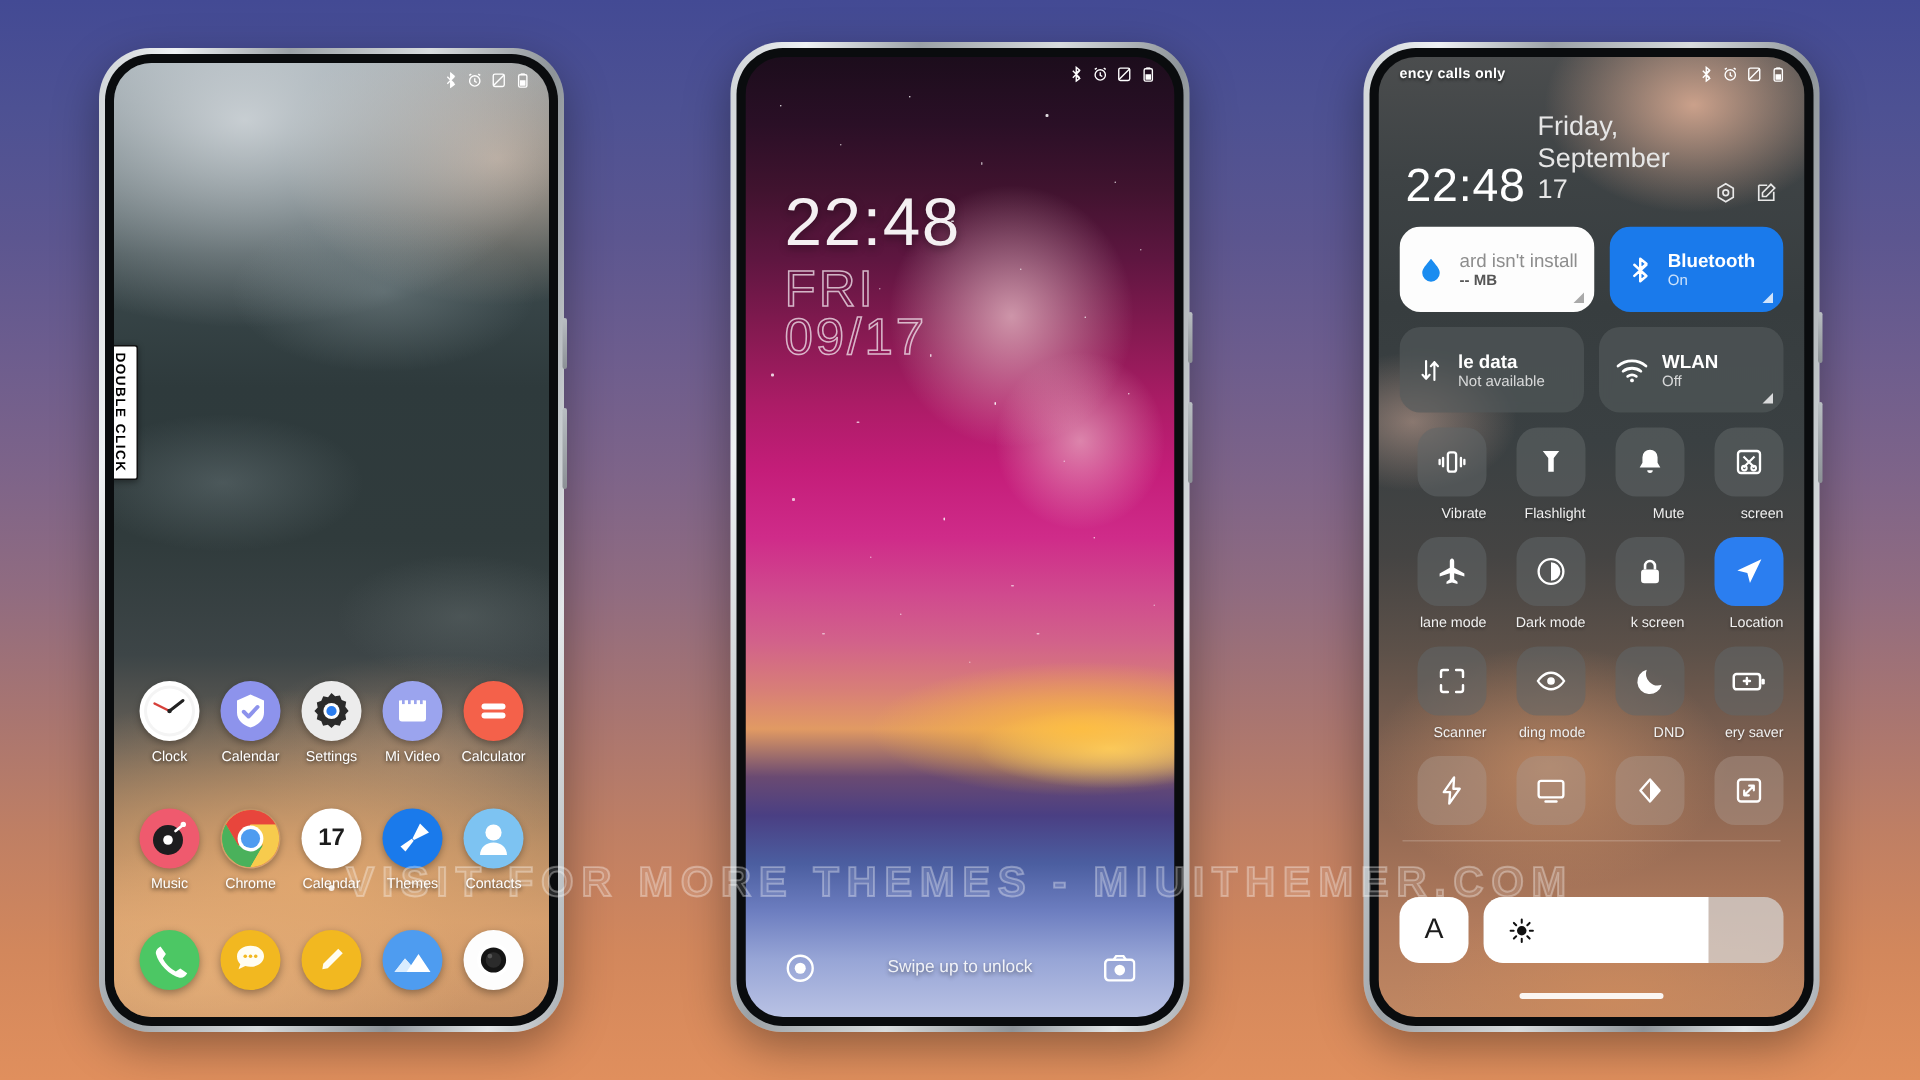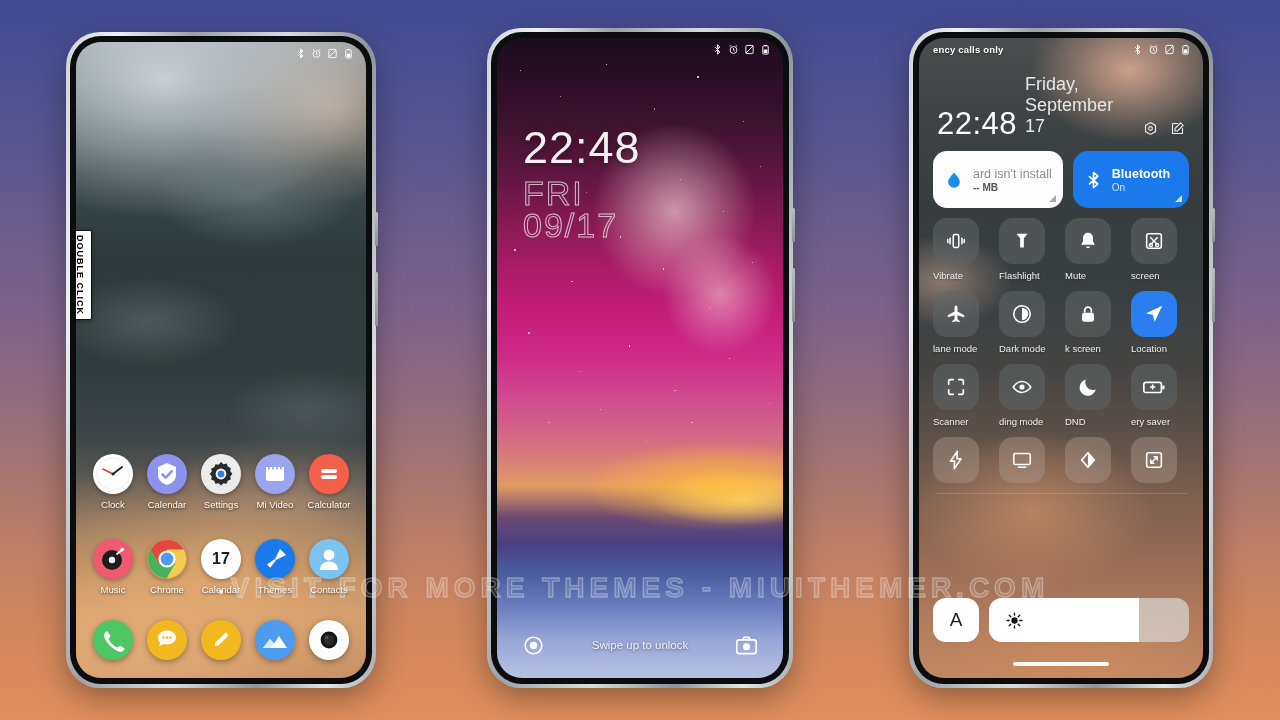--- a/index.html
+++ b/index.html
@@ -157,32 +157,32 @@
   .p3-date { font-size: 18px; color: #e6e6e6; padding-bottom: 2px; }
   .p3-hicons { margin-left: auto; display: flex; gap: 12px; padding-bottom: 3px; }
 
   .bigtiles { display: flex; gap: 10px; margin-bottom: 10px; }
   .bigtile {
     flex: 1; height: 57px; border-radius: 14px; position: relative;
     display: flex; align-items: center; gap: 9px; padding: 0 11px;
     background: rgba(84,90,92,.62); backdrop-filter: blur(4px);
   }
   .bigtile.white { background: #fdfdfd; }
-  .bigtile.blue { background: #1a7aeb; border-radius: 15px; }
+  .bigtile.blue { background: #1a7aeb; }
   .bt-txt { display: flex; flex-direction: column; gap: 1px; overflow: hidden; }
   .bt-title { font-size: 12.5px; font-weight: 600; color: #fff; white-space: nowrap; }
   .bigtile.white .bt-title { color: #8d8d8d; font-weight: 500; }
   .bt-sub { font-size: 10px; color: rgba(255,255,255,.78); white-space: nowrap; }
   .bigtile.white .bt-sub { color: #555; font-weight: bold; }
   .bt-corner { position: absolute; right: 7px; bottom: 6px; width: 0; height: 0;
     border-left: 7px solid transparent; border-bottom: 7px solid rgba(255,255,255,.8); }
   .bigtile.white .bt-corner { border-bottom-color: #a9a9a9; }
 
   .togglegrid { display: grid; grid-template-columns: repeat(4,1fr); gap: 10px 8px; }
-  .toggle { display: flex; flex-direction: column; align-items: flex-start; gap: 6px; }
+  .toggle { display: flex; flex-direction: column; align-items: flex-end; gap: 6px; }
   .tg-ic {
     width: 46px; height: 46px; border-radius: 14px;
     background: rgba(96,102,104,.55);
     display: flex; align-items: center; justify-content: center;
   }
   .tg-ic.on { background: #2b7ef0; }
   .tg-lb { font-size: 9.5px; color: #f0f0f0; white-space: nowrap; text-shadow: 0 1px 2px rgba(0,0,0,.4); }
   .divider { height: 1px; background: rgba(255,255,255,.18); margin: 10px 2px 0 2px; }
 
   .brightrow { position: absolute; left: 14px; right: 14px; bottom: 36px; display: flex; gap: 10px; align-items: center; }
@@ -533,20 +533,44 @@
                 <path d="M12 2.5l5.2 4.3-5.2 4.5V2.5zm0 10.2l5.2 4.4-5.2 4.4v-8.8zM7 7.6l10.2 9.3M17.2 7.6L7 16.9" stroke="#fff" stroke-width="2.1" fill="none" stroke-linecap="round" stroke-linejoin="round"></path>
               </svg>
             <div class="bt-txt">
               <div class="bt-title">Bluetooth</div>
               <div class="bt-sub">On</div>
             </div>
             <span class="bt-corner"></span>
           </div>
         </div>
 
+        <div class="bigtiles">
+          <div class="bigtile">
+            <svg width="19" height="20" viewBox="0 0 24 24">
+                <path d="M8.5 4v15m0 0l-3-3.4M8.5 19l3-3.4M15.5 20V5m0 0l-3 3.4M15.5 5l3 3.4" stroke="#fff" stroke-width="1.8" fill="none" stroke-linecap="round"></path>
+              </svg>
+            <div class="bt-txt">
+              <div class="bt-title">le data</div>
+              <div class="bt-sub">Not available</div>
+            </div>
+          </div>
+          <div class="bigtile">
+            <svg width="22" height="20" viewBox="0 0 26 20">
+                <path d="M2 6.5a17 17 0 0 1 22 0" stroke="#fff" stroke-width="2.2" fill="none" stroke-linecap="round"></path>
+                <path d="M6 10.6a11.5 11.5 0 0 1 14 0" stroke="#fff" stroke-width="2.2" fill="none" stroke-linecap="round"></path>
+                <path d="M9.6 14.6a6 6 0 0 1 6.8 0" stroke="#fff" stroke-width="2.2" fill="none" stroke-linecap="round"></path>
+                <circle cx="13" cy="17.8" r="1.5" fill="#fff"></circle>
+              </svg>
+            <div class="bt-txt">
+              <div class="bt-title">WLAN</div>
+              <div class="bt-sub">Off</div>
+            </div>
+            <span class="bt-corner"></span>
+          </div>
+        </div>
 
         <div class="togglegrid">
           <div class="toggle">
             <div class="tg-ic">
                 <svg width="22" height="22" viewBox="0 0 24 24">
                   <rect x="9" y="5" width="6" height="14" rx="1.8" stroke="#fff" stroke-width="1.7" fill="none"></rect>
                   <path d="M5.5 9v6M3 10.5v3M18.5 9v6M21 10.5v3" stroke="#fff" stroke-width="1.7" stroke-linecap="round"></path>
                 </svg>
               </div>
             <div class="tg-lb">Vibrate</div>

